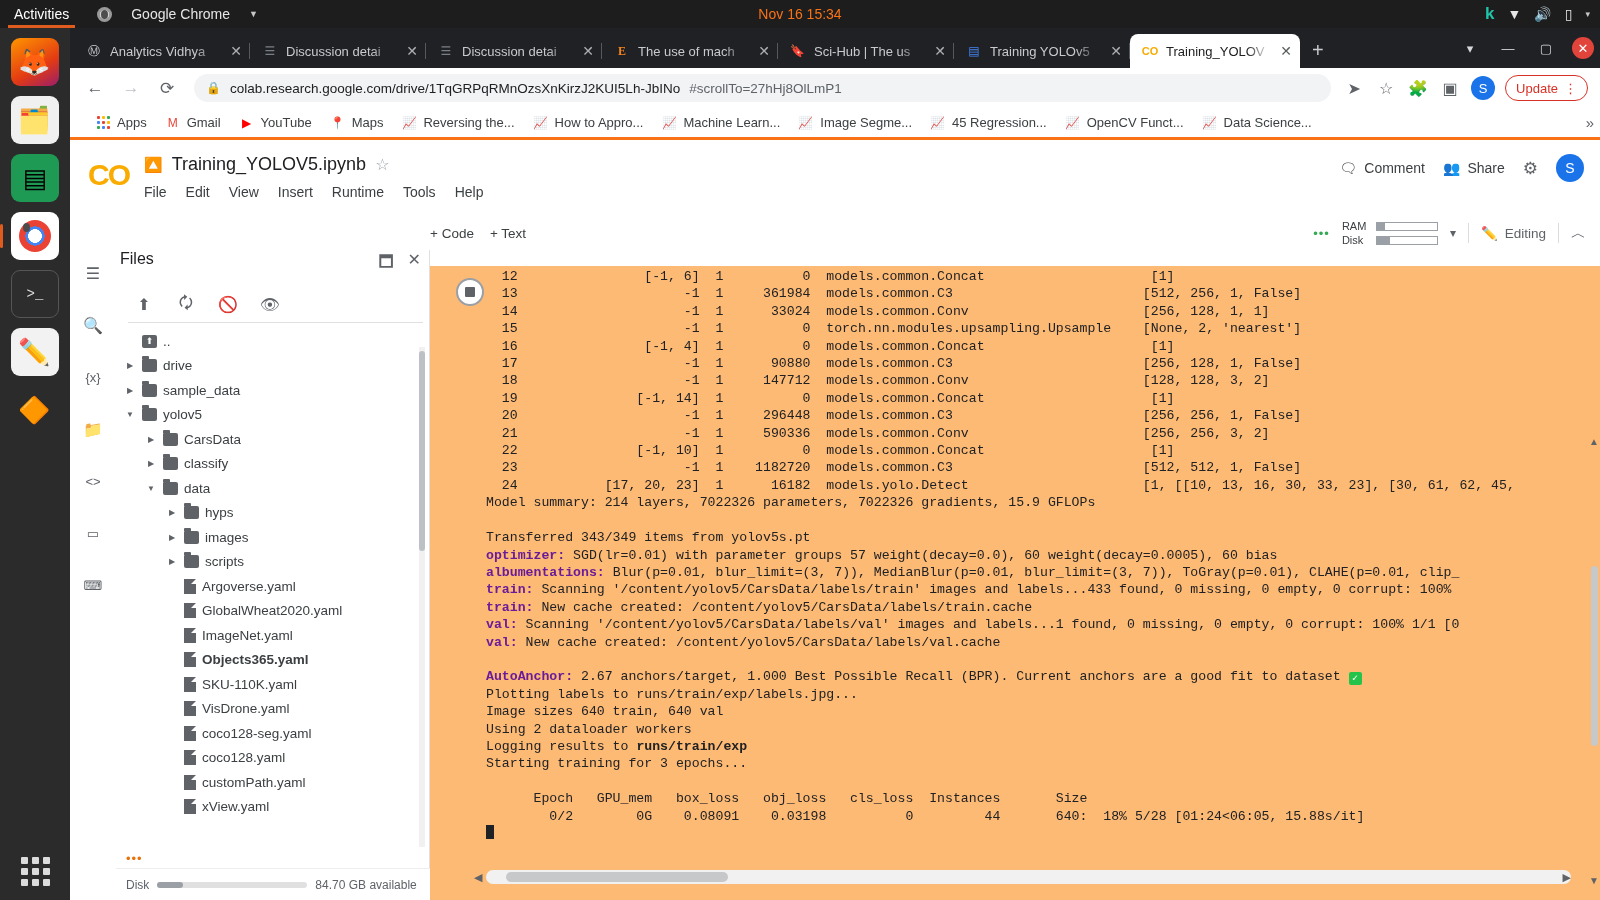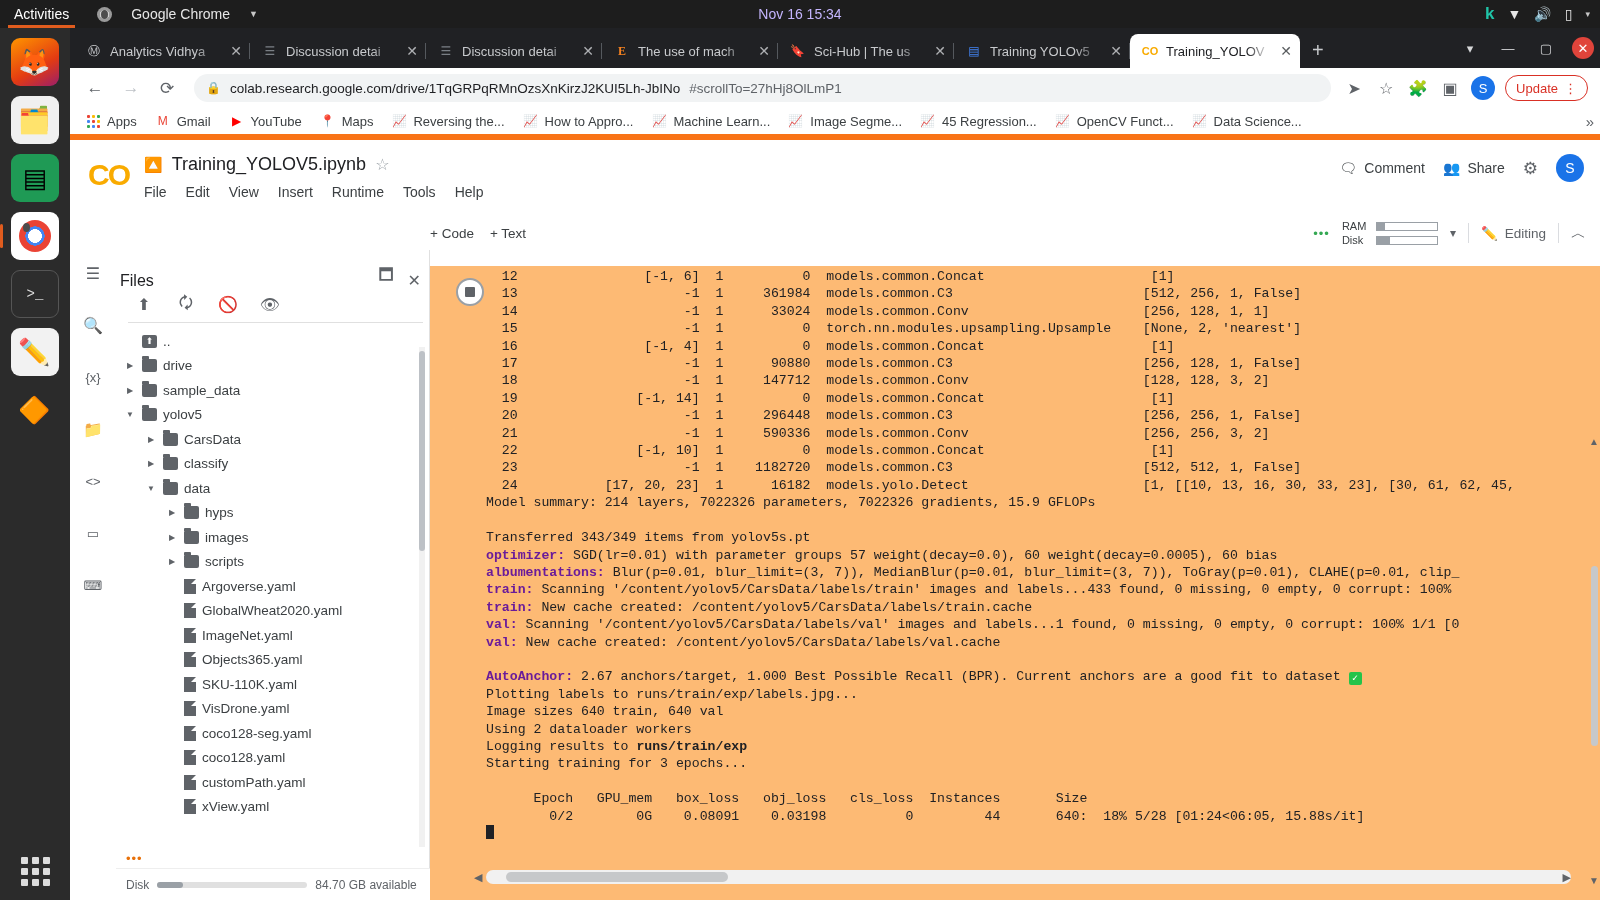--- a/index.html
+++ b/index.html
@@ -29,21 +29,21 @@
     background: radial-gradient(circle at 50% 50%, #cfcfcf 0 45%, #9a9a9a 46% 100%);
     display:inline-block; position: relative;
   }
   .chrome-dot::after{
     content:""; position:absolute; left:4px; top:3px; width:7px; height:9px;
     border-radius:50%; background:#4d4d4d;
   }
   .tiny-caret { font-size: 9px; opacity: .85; }
   #gnome-clock {
     position: absolute; left: 50%; transform: translateX(-50%);
-    font-size: 14px; color: #c4b5fd;
+    font-size: 14px; color: #f97316;
   }
   #gnome-right {
     position: absolute; right: 10px; display: flex; align-items: center; gap: 13px;
   }
   #gnome-right .k-logo { color: #20c4a8; font-size: 17px; font-weight: 700; }
 
   
   #dock {
     position: absolute; left: 0; top: 28px; width: 70px; height: 872px;
     background: #2b2b2b;
@@ -125,21 +125,21 @@
     width: 24px; height:24px; border-radius:50%; background:#1a73e8; color:#fff;
     font-size:13px; display:flex; align-items:center; justify-content:center;
   }
   #update-btn {
     height:26px; border:1px solid #d93025; color:#d93025; border-radius:13px;
     font-size:13px; display:flex; align-items:center; gap:6px; padding: 0 10px;
   }
   
   #bookmarks {
     height: 32px; background:#fff; display:flex; align-items:center; gap: 4px;
-    padding: 0 8px; font-size: 13px; color:#3c4043; border-bottom: 6px solid #f97316;
+    padding: 0 18px; font-size: 13px; color:#3c4043; border-bottom: 3px solid #f97316;
     overflow: hidden; position: relative;
   }
   .bm { display:flex; align-items:center; gap:6px; padding: 3px 7px; border-radius:4px; white-space:nowrap;}
   .bm .bmi { width:16px; height:16px; display:flex; align-items:center; justify-content:center; font-size:12px;}
   #bm-overflow { position:absolute; right:6px; color:#5f6368; font-size:15px;}
   .apps-grid { display:grid; grid-template-columns: repeat(3,3px); gap:2px; }
   .apps-grid i{ width:3px;height:3px;display:block;border-radius:1px;}
 
   
   #colab { position:absolute; left:0; top:112px; width:1530px; height:760px; background:#fff; }
@@ -178,21 +178,21 @@
     border-right:1px solid #e0e0e0; background:#fff;
   }
   #files-rail {
     position:absolute; left:0; top:0; width:46px; height:650px;
     display:flex; flex-direction:column; align-items:center; gap:26px; padding-top:10px;
     color:#5f6368; font-size:16px;
   }
   #files-rail .rail-ic { width:26px; height:26px; display:flex;align-items:center;justify-content:center;}
   #files-rail .rail-active { color:#1967d2; }
   #files-body { position:absolute; left:46px; top:0; right:0; height:650px; }
-  #files-head { display:flex; align-items:flex-end; height:40px; padding: 0 8px 0 4px; }
+  #files-head { display:flex; align-items:flex-start; height:40px; padding: 0 8px 0 4px; }
   #files-title { font-size:16px; color:#202124; flex:1; }
   #files-head .hic { color:#5f6368; font-size:16px; margin-left:14px;}
   #files-actions { display:flex; align-items:center; gap:22px; padding: 4px 0 8px 18px; color:#5f6368; font-size:16px; }
   #files-actions .fa-ic{width:20px;height:20px;display:flex;align-items:center;justify-content:center;}
   #files-divider{height:1px;background:#e0e0e0;margin:0 6px 6px 12px;}
   #file-tree { height: 520px; overflow: hidden; position:relative; font-size:13.5px; color:#3c4043;}
   .frow { display:flex; align-items:center; height:24.5px; gap:6px; white-space:nowrap; }
   .arrow { width:12px; text-align:center; color:#5f6368; font-size:8px; flex:0 0 12px;}
   .ficon { width:15px; height:13px; flex:0 0 15px; position:relative;}
   .folder { background:#5f6368; border-radius:1px 2px 2px 2px; }
@@ -562,21 +562,21 @@
             <div class="frow" style="padding-left: 50px;">
               <span class="arrow"></span>
               <span class="fileic"></span>
               <span>GlobalWheat2020.yaml</span>
             </div>
             <div class="frow" style="padding-left: 50px;">
               <span class="arrow"></span>
               <span class="fileic"></span>
               <span>ImageNet.yaml</span>
             </div>
-            <div class="frow" style="padding-left: 50px;">
+            <div class="frow" style="padding-left: 50px; font-weight: bold;">
               <span class="arrow"></span>
               <span class="fileic"></span>
               <span>Objects365.yaml</span>
             </div>
             <div class="frow" style="padding-left: 50px; align-items: center;">
               <span class="arrow"></span>
               <span class="fileic"></span>
               <span>SKU-110K.yaml</span>
             </div>
             <div class="frow" style="padding-left: 50px;">

